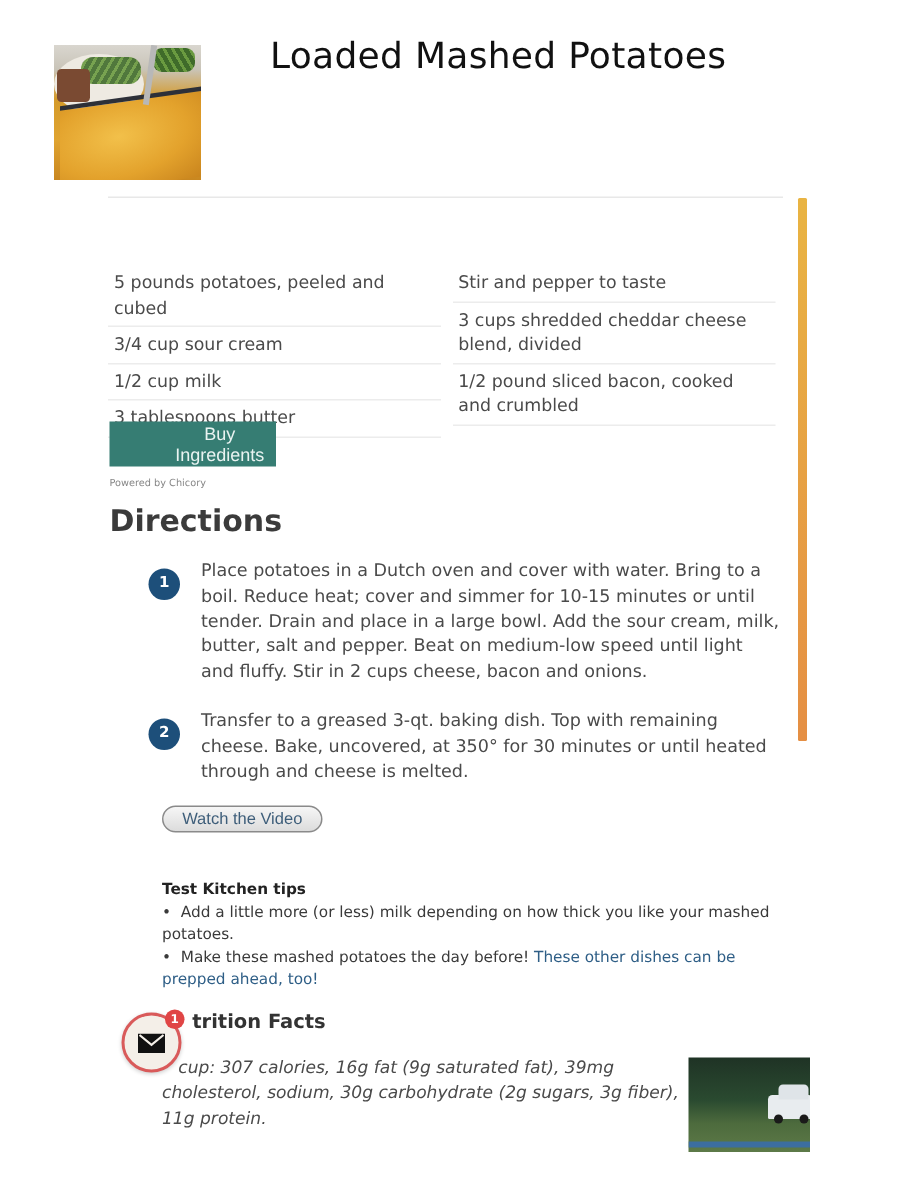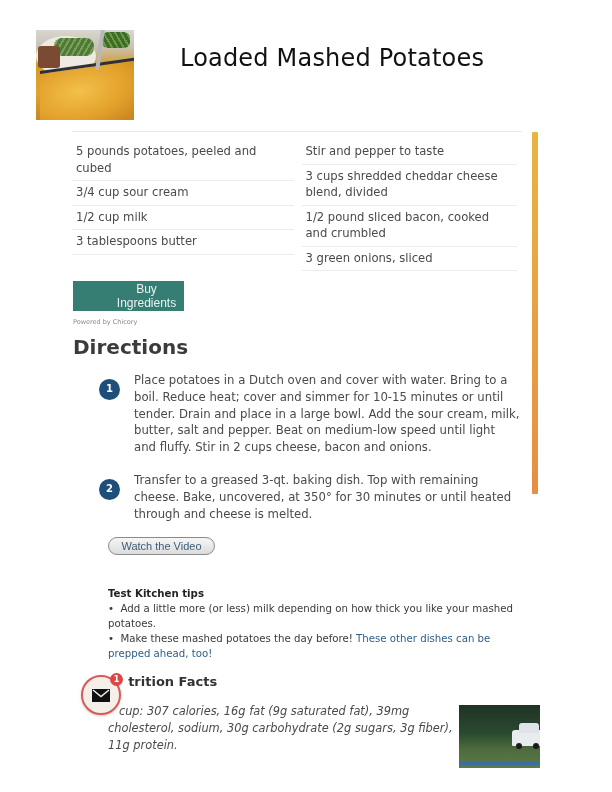--- a/index.html
+++ b/index.html
@@ -11,34 +11,34 @@
       background: linear-gradient(180deg, #d9d6cf 0%, #c9c4b8 18%, #d49a2a 40%, #e0a430 70%, #c98720 100%);
     }
     .hero-thumb .plate { position: absolute; left: 0; top: 6px; width: 60px; height: 40px; border-radius: 50%; background: #eeeae2; }
     .hero-thumb .meat { position: absolute; left: 2px; top: 16px; width: 22px; height: 22px; background: #7a4a32; border-radius: 3px; }
     .hero-thumb .beans { position: absolute; left: 18px; top: 8px; width: 40px; height: 18px; background: repeating-linear-gradient(120deg, #3f6b2a 0 3px, #6a9a40 3px 5px); border-radius: 8px; opacity: .9; }
     .hero-thumb .beans2 { position: absolute; right: 4px; top: 2px; width: 28px; height: 16px; background: repeating-linear-gradient(60deg, #3f6b2a 0 3px, #6a9a40 3px 5px); border-radius: 6px; }
     .hero-thumb .dish { position: absolute; left: 4px; top: 34px; width: 98px; height: 60px; background: radial-gradient(ellipse at 40% 40%, #f2c04a 0%, #e3a22c 55%, #c7821c 100%); border-top: 3px solid #2d3038; transform: skewY(-8deg); }
     .hero-thumb .spoon { position: absolute; left: 62px; top: 0; width: 4px; height: 40px; background: #b8b8b8; transform: rotate(8deg); }
 
     .page-title {
-      position: absolute; left: 180px; top: 44px;
+      position: absolute; left: 180px; top: 23px;
       font-family: "DejaVu Sans", sans-serif; font-size: 24px; font-weight: 500; color: #111; letter-spacing: 0.2px;
     }
 
     .content { position: absolute; left: 0; top: 120px; width: 612px; }
     .top-rule { position: absolute; left: 72px; top: 11px; width: 450px; height: 1px; background: #e8e8e8; }
 
     .scroll-accent {
       position: absolute; left: 532px; top: 132px; width: 6px; height: 362px;
       background: linear-gradient(180deg, #e9b443 0%, #e58f44 100%); border-radius: 1px;
     }
 
     .ingredients { position: absolute; left: 72px; top: 140px; width: 445px; display: flex; gap: 8px; font-size: 11.6px; color: #4a4a4a; line-height: 16.5px; }
-    .ing-col { width: 222px; }
+    .ing-col { width: 222px; margin-top: 37px; }
     .ing-col.right { width: 216px; }
     .ing-item { padding: 3px 4px 4px 4px; border-bottom: 1px solid #ececec; }
 
     .buy-btn {
       position: absolute; left: 73px; top: 281px; width: 111px; height: 30px;
       background: #367d73; color: #e9f3f1; font-size: 12px; display: flex; align-items: center; justify-content: center; border: none; padding-left: 36px;
     }
     .powered { position: absolute; left: 73px; top: 318px; font-size: 6.5px; color: #888; }
     .section-heading { position: absolute; left: 73px; top: 335px; font-size: 20px; font-weight: bold; color: #3b3b3b; }
 
@@ -106,21 +106,20 @@
   <div class="ing-col">
     <div class="ing-item">5 pounds potatoes, peeled and cubed</div>
     <div class="ing-item">3/4 cup sour cream</div>
     <div class="ing-item">1/2 cup milk</div>
     <div class="ing-item">3 tablespoons butter</div>
   </div>
   <div class="ing-col right">
     <div class="ing-item">Stir and pepper to taste</div>
     <div class="ing-item">3 cups shredded cheddar cheese blend, divided</div>
     <div class="ing-item">1/2 pound sliced bacon, cooked and crumbled</div>
-    <div class="ing-item">3 green onions, sliced</div>
   </div>
 </div>
 
 <button class="buy-btn">Buy Ingredients</button>
 <div class="powered">Powered by Chicory</div>
 
 <div class="section-heading">Directions</div>
 
 <div class="step" style="top:372px;">
   <div class="step-num">1</div>

